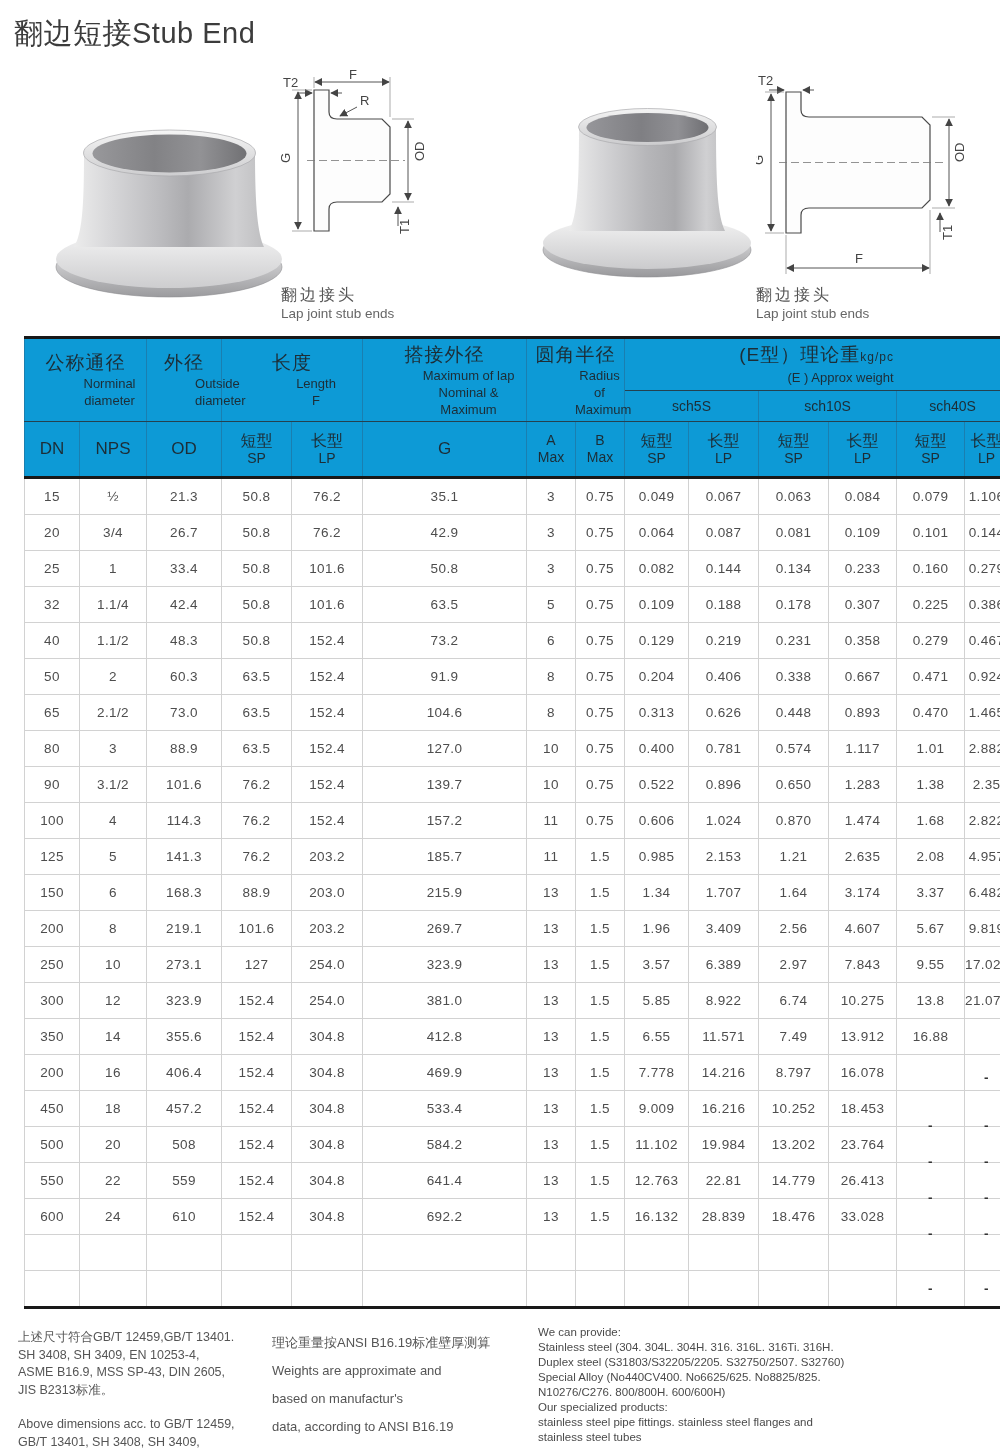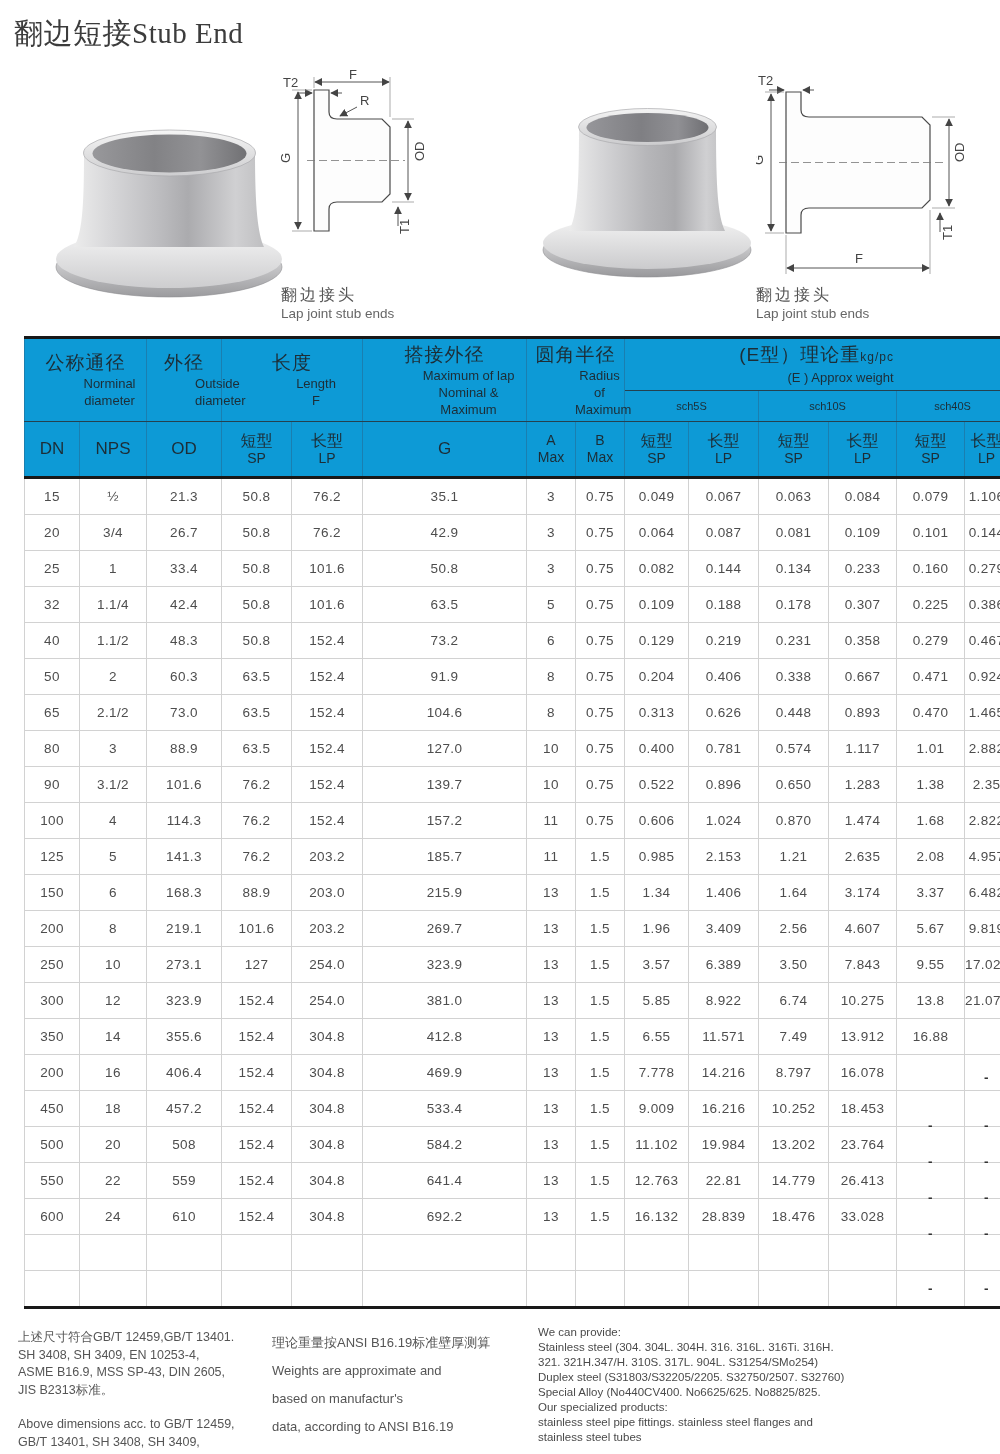--- a/index.html
+++ b/index.html
@@ -1,19 +1,19 @@
 <!DOCTYPE html>
 <html><head>
 <meta charset="utf-8">
 <style>
   html,body{margin:0;padding:0;background:#ffffff;}
   body{width:1000px;font-family:"Liberation Sans","DejaVu Sans",sans-serif;color:#444;}
   .page{position:relative;width:1000px;min-height:1454px;background:#fff;overflow:hidden;}
 
-  .page-title{padding:14px 0 0 14px;font-size:29px;color:#3c3c3c;letter-spacing:0.5px;height:34px;font-family:Liberation Serif, serif;}
+  .page-title{padding:14px 0 0 14px;font-size:29px;color:#3c3c3c;letter-spacing:0.5px;height:34px;}
 
   
   .figures{position:relative;height:288px;}
   .photo-left{position:absolute;left:52px;top:45px;}
   .diag-left{position:absolute;left:281px;top:20px;}
   .photo-right{position:absolute;left:535px;top:35px;}
   .diag-right{position:absolute;left:756px;top:22px;}
   .caption{position:absolute;text-align:left;line-height:19px;}
   .caption .zh{font-size:16px;color:#555;letter-spacing:3px;}
   .caption .en{font-size:13.5px;color:#666;}
@@ -25,21 +25,21 @@
   .profile{fill:#fdfdfd;stroke:#4a4a4a;stroke-width:1.2;}
   .cline{stroke:#777;stroke-width:0.8;stroke-dasharray:8,4;}
 
   
   table.spec{border-collapse:collapse;table-layout:fixed;width:984px;margin:0 0 0 24px;
     border-top:3px solid #181818;border-bottom:3px solid #181818;
     border-left:1px solid #c9c9c9;border-right:1px solid #c9c9c9;}
   thead th{background:#0d9ad6;color:#1d2d36;font-weight:normal;
     border:1px solid #1a7fb0;border-bottom-color:#24414f;vertical-align:middle;padding:2px 0;}
   thead tr.h-row1 th{height:47px;}
-  thead tr.h-row2 th{height:26px;font-size:11px;}
+  thead tr.h-row2 th{height:26px;font-size:14px;}
   thead tr.h-row3 th{height:50px;}
   thead{border-bottom:3px solid #181818;}
   .hz{font-size:19px;letter-spacing:1px;line-height:24px;}
   .he{font-size:13px;line-height:17px;padding-left:48px;}
   .hz-sm{font-size:16px;line-height:19px;}
   .he-sm{font-size:14px;line-height:17px;}
   .hsym{font-size:17px;line-height:22px;}
   .unit{font-size:12px;}
   tbody td{border:1px solid #d2d2d2;text-align:center;vertical-align:middle;
     height:35px;padding:0;font-size:13.5px;color:#4d4d4d;letter-spacing:0.4px;}
@@ -495,21 +495,21 @@
         <tr>
           <td><span>150</span></td>
           <td><span>6</span></td>
           <td><span>168.3</span></td>
           <td><span>88.9</span></td>
           <td><span>203.0</span></td>
           <td><span>215.9</span></td>
           <td><span>13</span></td>
           <td><span>1.5</span></td>
           <td><span>1.34</span></td>
-          <td><span>1.406</span></td>
+          <td><span>1.707</span></td>
           <td><span>1.64</span></td>
           <td><span>3.174</span></td>
           <td><span>3.37</span></td>
           <td><span>6.482</span></td>
         </tr>
         <tr>
           <td><span>200</span></td>
           <td><span>8</span></td>
           <td><span>219.1</span></td>
           <td><span>101.6</span></td>
@@ -528,21 +528,21 @@
           <td><span>250</span></td>
           <td><span>10</span></td>
           <td><span>273.1</span></td>
           <td><span>127</span></td>
           <td><span>254.0</span></td>
           <td><span>323.9</span></td>
           <td><span>13</span></td>
           <td><span>1.5</span></td>
           <td><span>3.57</span></td>
           <td><span>6.389</span></td>
-          <td><span>3.50</span></td>
+          <td><span>2.97</span></td>
           <td><span>7.843</span></td>
           <td><span>9.55</span></td>
           <td><span>17.023</span></td>
         </tr>
         <tr>
           <td><span>300</span></td>
           <td><span>12</span></td>
           <td><span>323.9</span></td>
           <td><span>152.4</span></td>
           <td><span>254.0</span></td>
@@ -703,22 +703,22 @@
     </div>
     <div class="note-weights">
         <div>理论重量按ANSI B16.19标准壁厚测算</div>
         <div>Weights are approximate and</div>
         <div>based on manufactur's</div>
         <div>data, according to ANSI B16.19</div>
       </div>
     <div class="note-provide">
         <div>We can provide:</div>
         <div>Stainless steel (304. 304L. 304H. 316. 316L. 316Ti. 316H.</div>
-        <div>321. 321H.347/H. 310S. 317L. 904L. S31254/SMo254)</div>
         <div>Duplex steel (S31803/S32205/2205. S32750/2507. S32760)</div>
         <div>Special Alloy (No440CV400. No6625/625. No8825/825.</div>
+        <div>N10276/C276. 800/800H. 600/600H)</div>
         <div>Our specialized products:</div>
         <div>stainless steel pipe fittings. stainless steel flanges and</div>
         <div>stainless steel tubes</div>
       </div>
   </div>
 
 </div>
 
 </body></html>

